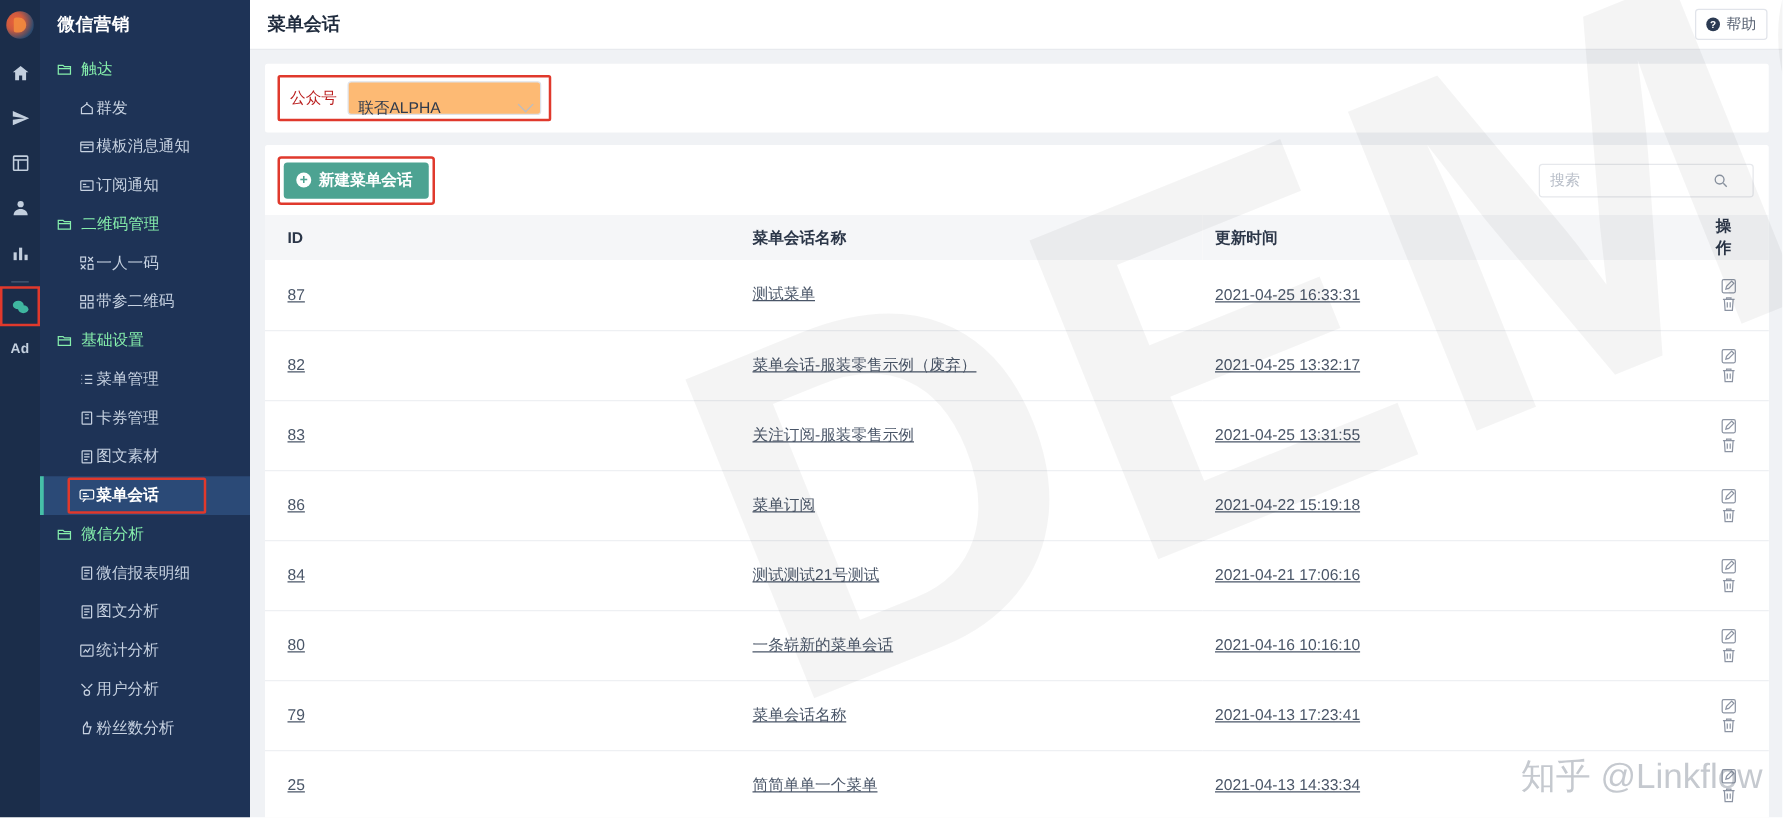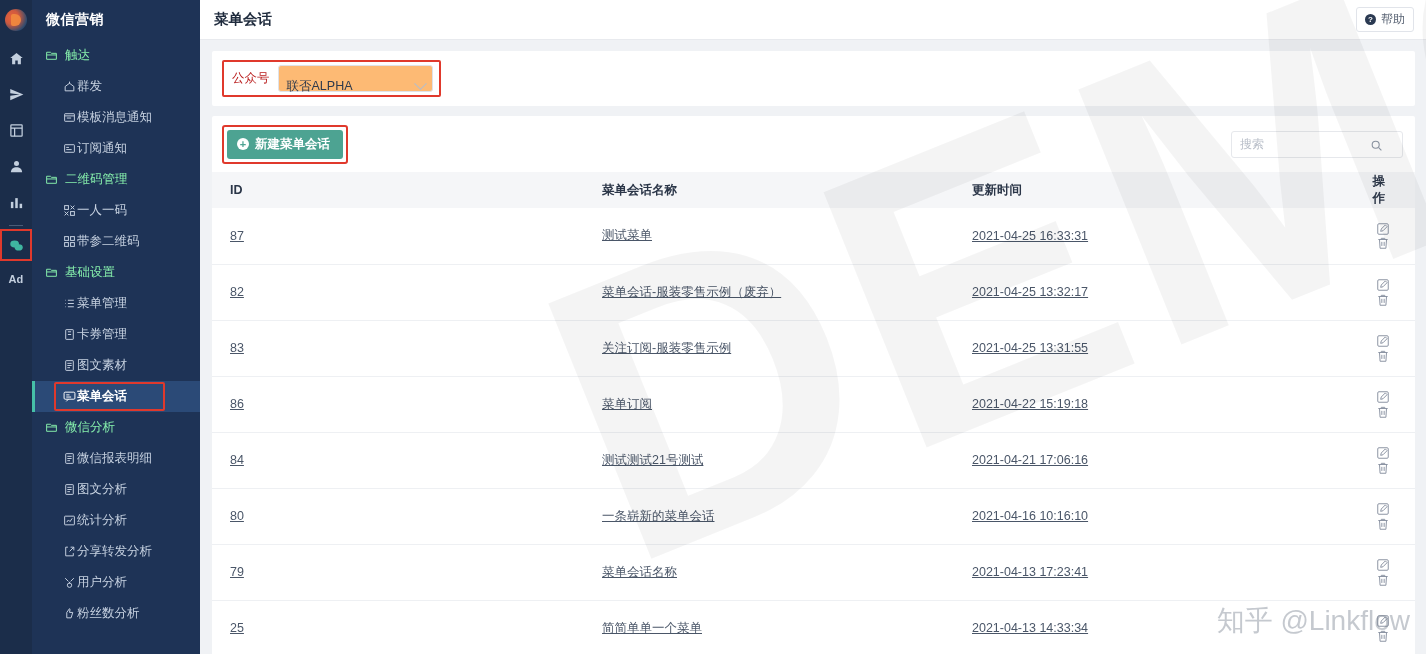--- a/index.html
+++ b/index.html
@@ -433,30 +433,20 @@
       <span>图文分析</span>
     </div>
     <div class="nav-item">
       <span class="nav-ic">
         <svg viewBox="0 0 24 24" fill="none" stroke="currentColor" stroke-width="1.8">
             <rect x="3" y="4" width="18" height="16" rx="1"></rect>
             <path d="M7 15l3-4 3 3 4-6"></path>
           </svg>
       </span>
       <span>统计分析</span>
-    </div>
-    <div class="nav-item">
-      <span class="nav-ic">
-        <svg viewBox="0 0 24 24" fill="none" stroke="currentColor" stroke-width="1.8">
-            <path d="M9 4H5v16h14v-5"></path>
-            <path d="M14 4h6v6"></path>
-            <path d="M20 4l-8 8"></path>
-          </svg>
-      </span>
-      <span>分享转发分析</span>
     </div>
     <div class="nav-item">
       <span class="nav-ic">
         <svg viewBox="0 0 24 24" fill="none" stroke="currentColor" stroke-width="1.8">
             <path d="M4 4l6 6M20 4l-6 6M12 11v3"></path>
             <circle cx="12" cy="17" r="4"></circle>
           </svg>
       </span>
       <span>用户分析</span>
     </div>

